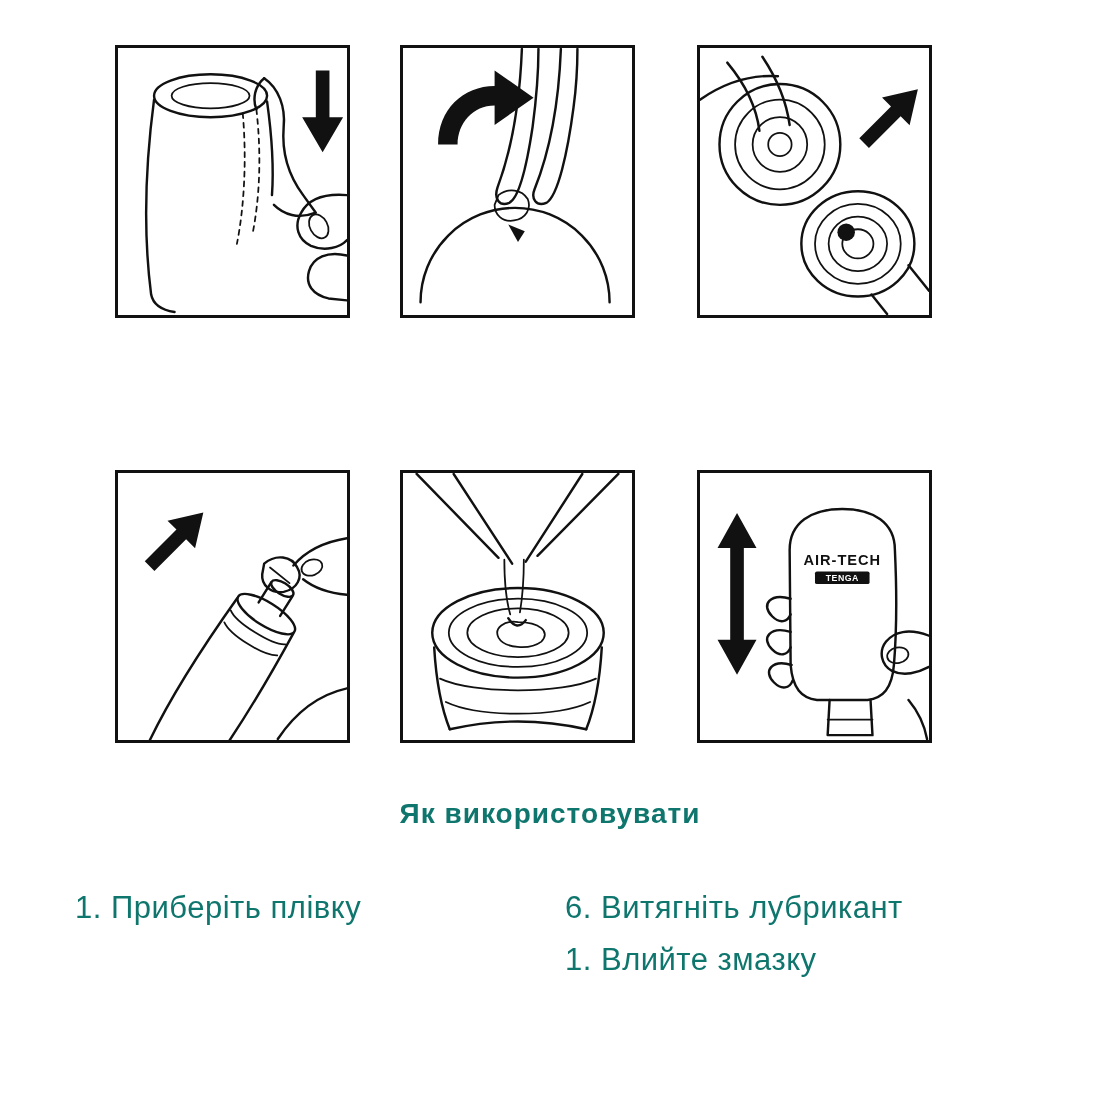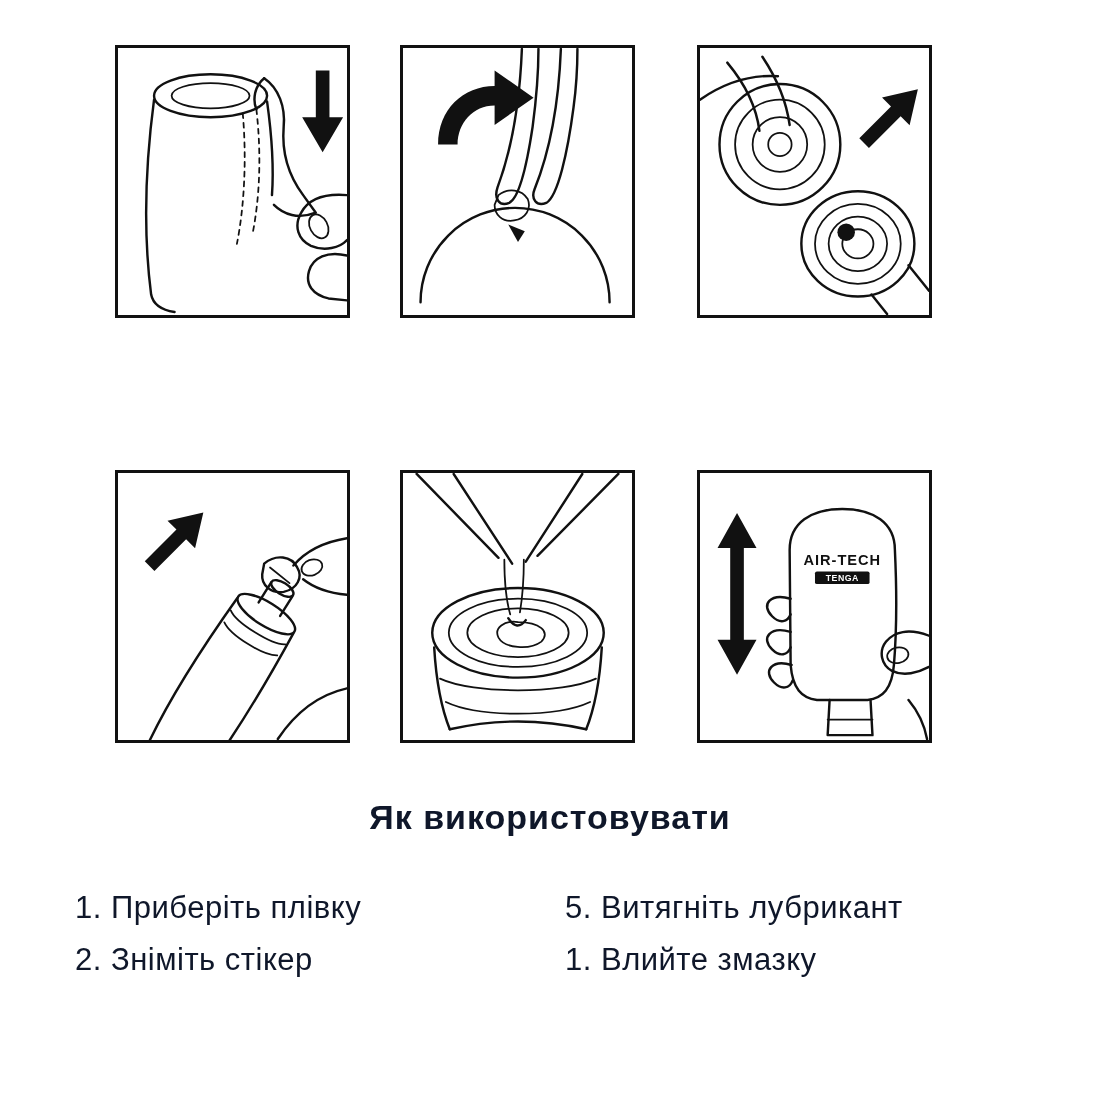--- a/index.html
+++ b/index.html
@@ -1,26 +1,26 @@
 <!DOCTYPE html>
 <html><head>
 <meta charset="utf-8">
 <style>
   html,body{margin:0;padding:0;background:#fff;}
   #page{position:relative;width:1100px;height:988px;background:#fff;overflow:hidden;
-        font-family:"Liberation Sans",sans-serif;color:#0f172a;}
+        font-family:"Liberation Sans",sans-serif;color:#0f766e;}
   .panel{position:absolute;width:235px;height:273px;border:3px solid #111;
          box-sizing:border-box;background:#fff;}
   .panel svg{width:100%;height:100%;display:block;}
   .ln{fill:none;stroke:#111;stroke-width:2.5;stroke-linecap:round;stroke-linejoin:round;}
   .tn{fill:none;stroke:#111;stroke-width:1.8;stroke-linecap:round;stroke-linejoin:round;}
   .dash{fill:none;stroke:#111;stroke-width:1.8;stroke-dasharray:5 5;stroke-linecap:round;}
   .blk{fill:#111;stroke:none;}
   #title{position:absolute;left:0;top:798px;width:1100px;text-align:center;
-         font-size:34px;font-weight:800;letter-spacing:1px;}
+         font-size:28px;font-weight:800;letter-spacing:1px;}
   .col{position:absolute;top:882px;font-size:31px;font-weight:400;letter-spacing:.5px;}
   .col .item{height:52px;line-height:52px;white-space:nowrap;}
   #col-left{left:75px;}
   #col-right{left:565px;}
   .brand-text{font-family:"Liberation Sans",sans-serif;font-weight:700;font-size:15px;
               letter-spacing:1px;fill:#111;text-anchor:middle;}
   .maker-text{font-family:"Liberation Sans",sans-serif;font-weight:700;font-size:9px;
               letter-spacing:.5px;fill:#fff;text-anchor:middle;}
 </style>
 </head>
@@ -167,21 +167,20 @@
         <ellipse class="tn" cx="203" cy="186" rx="11" ry="8" transform="rotate(-12 203 186)"></ellipse>
         <path class="ln" d="M214 232 C224 244 230 256 233 272"></path>
       </g>
     </svg>
   </div>
 
   <div id="title">Як використовувати</div>
 
   <div class="col" id="col-left">
     <div class="item">1. Приберіть плівку</div>
-    <div class="item">2. Зніміть стікер</div>
   </div>
 
   <div class="col" id="col-right">
-    <div class="item">5. Витягніть лубрикант</div>
+    <div class="item">6. Витягніть лубрикант</div>
     <div class="item">1. Влийте змазку</div>
   </div>
 
 </div>
 
 </body></html>

